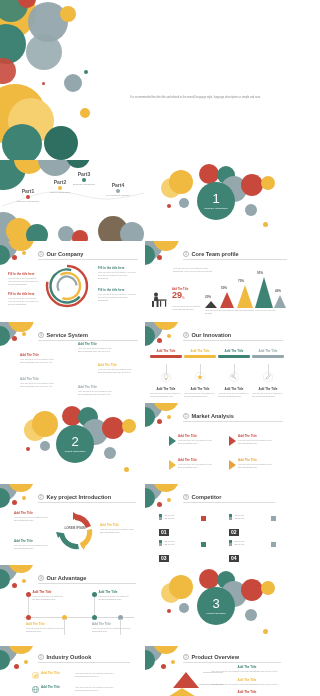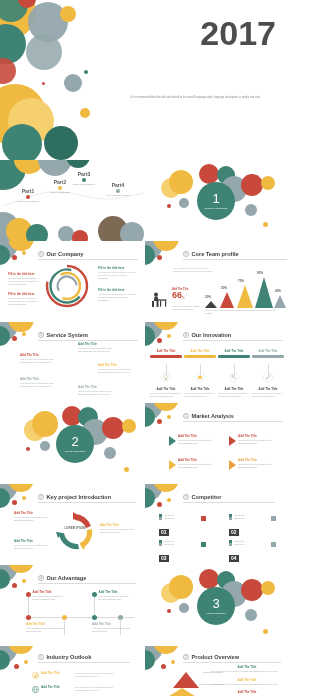--- a/index.html
+++ b/index.html
@@ -68,21 +68,20 @@
     <div class="c" style="left:26px;top:34px;width:36px;height:36px;background:#93a7ac;opacity:.85;"></div>
     <div class="c" style="left:-10px;top:58px;width:26px;height:26px;background:#c8493c;opacity:.9;"></div>
     <div class="c" style="left:-16px;top:84px;width:62px;height:62px;background:#f0b93f;"></div>
     <div class="c" style="left:8px;top:98px;width:46px;height:46px;background:#f6cf6e;"></div>
     <div class="c" style="left:2px;top:124px;width:40px;height:40px;background:#3f8374;"></div>
     <div class="c" style="left:44px;top:126px;width:34px;height:34px;background:#2e6f62;"></div>
     <div class="c" style="left:64px;top:74px;width:18px;height:18px;background:#93a7ac;"></div>
     <div class="c" style="left:80px;top:108px;width:10px;height:10px;background:#f0b93f;"></div>
     <div class="c" style="left:84px;top:70px;width:4px;height:4px;background:#3f8374;"></div>
     <div class="c" style="left:42px;top:82px;width:3px;height:3px;background:#c8493c;"></div>
-    <div class="year">2017</div>
     <div class="sub">It is recommended that the title and related to the overall language style, language description as simple and neat.</div>
   </div>
 
   <div class="agenda">
     <div class="c" style="left:-18px;top:-14px;width:44px;height:44px;background:#3f8374;"></div>
     <div class="c" style="left:14px;top:-16px;width:30px;height:30px;background:#f0b93f;"></div>
     <div class="c" style="left:38px;top:-18px;width:34px;height:34px;background:#93a7ac;"></div>
     <div class="c" style="left:66px;top:-16px;width:24px;height:24px;background:#2e6f62;"></div>
     <svg width="145" height="30" style="position:absolute;left:0;top:22px;">
       <path d="M2,24 C28,16 42,8 62,10 C84,12 96,20 120,16 C132,14 140,12 144,11" stroke="#d8d8d8" stroke-width="0.5" fill="none"></path>
@@ -194,21 +193,21 @@
       <rect x="2" y="10" width="2" height="6" fill="#3e3e3e"></rect>
       <rect x="6.5" y="10" width="2" height="6" fill="#3e3e3e"></rect>
       <rect x="7.5" y="8.4" width="9" height="1.3" fill="#3e3e3e"></rect>
       <rect x="10" y="9.7" width="1.2" height="6" fill="#3e3e3e"></rect>
       <rect x="15" y="9.7" width="1.2" height="6" fill="#3e3e3e"></rect>
     </svg>
 
     <div style="position:absolute;left:27px;top:47px;">
       <div style="font-size:2.6px;font-weight:bold;color:#c8493c;">Add The Title</div>
       <div style="display:flex;align-items:flex-end;">
-        <span style="font-size:9px;font-weight:bold;color:#c8493c;line-height:1;">66</span>
+        <span style="font-size:9px;font-weight:bold;color:#c8493c;line-height:1;">29</span>
         <span style="font-size:3px;color:#c8493c;">%</span>
       </div>
     </div>
     <div class="bt" style="position:absolute;left:27px;top:64px;width:30px;">Here you fill in the text content of brief description here.</div>
 
     <div style="position:absolute;left:60px;top:30px;width:80px;height:36px;">
       <div class="pct" style="position:absolute;left:0px;top:24px;">20%</div>
       <div class="tri" style="position:absolute;left:0px;top:30px;border-width:0 6px 7px 6px;border-bottom-color:#3e3e3e;"></div>
       <div class="pct" style="position:absolute;left:16px;top:15px;">50%</div>
       <div class="tri" style="position:absolute;left:15px;top:21px;border-width:0 7px 16px 7px;border-bottom-color:#c8493c;"></div>

